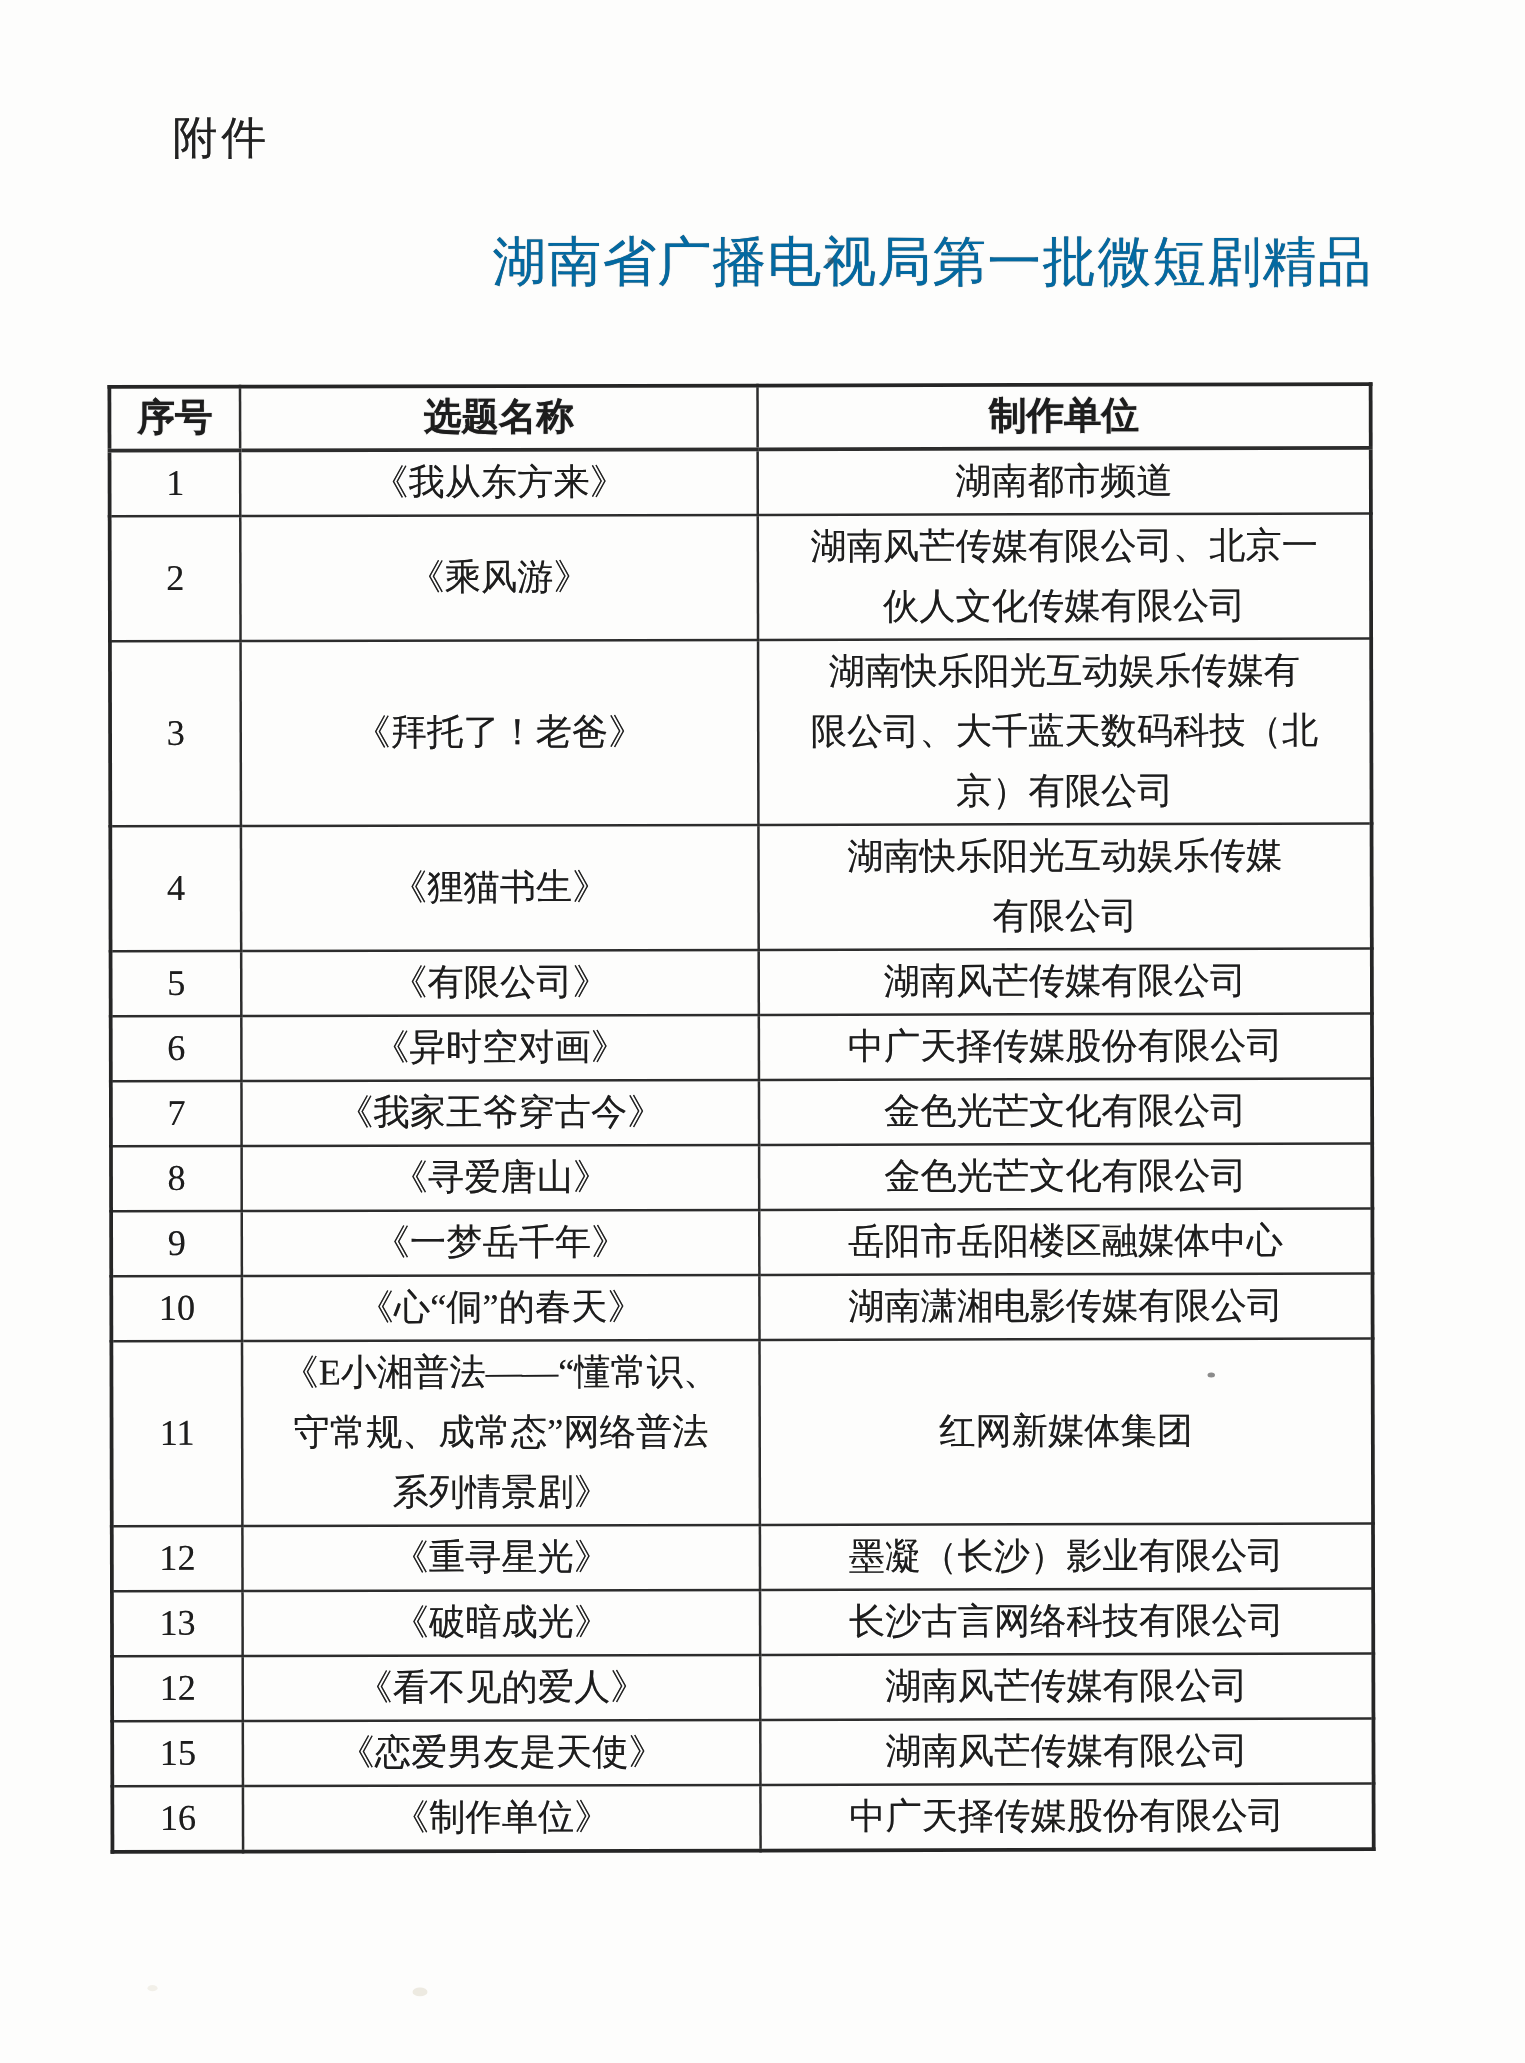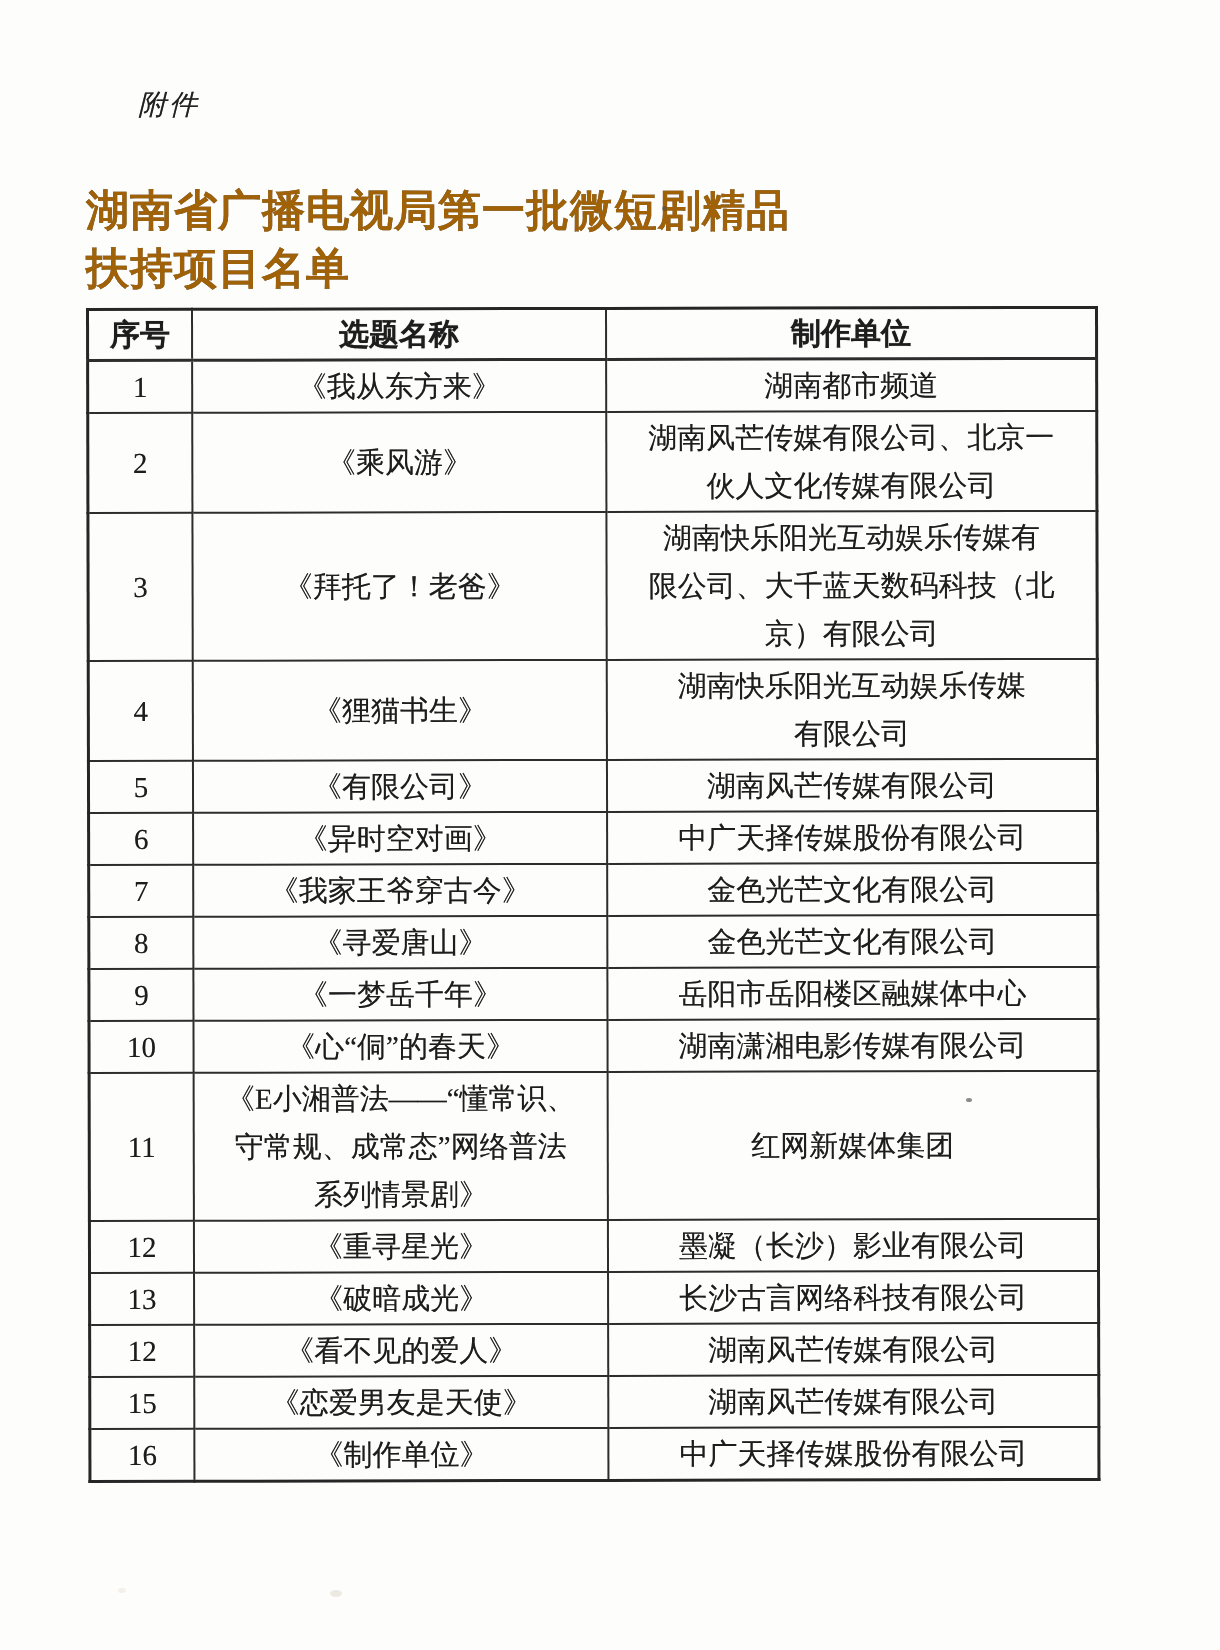--- a/index.html
+++ b/index.html
@@ -13,37 +13,36 @@
     height: 1650px;
     background: #fdfdfc;
     overflow: hidden;
     font-family: "Liberation Serif", "DejaVu Serif", serif;
     color: #1d1d1d;
   }
   .attachment {
     position: absolute;
     left: 138px;
     top: 86px;
-    font-size: 28px;
+    font-size: 36px;
     letter-spacing: 3px;
     color: #222;
     text-shadow: 0 0 0.5px rgba(0,0,0,.5);
-    font-style: italic;
   }
   .title-block {
     position: absolute;
     left: 86px;
     top: 182px;
     width: 1012px;
-    text-align: left;
-    font-weight: bold;
+    text-align: right;
+    font-weight: normal;
     font-size: 43px;
     line-height: 58px;
     letter-spacing: 1px;
-    color: #a16207;
+    color: #0369a1;
     text-shadow: 0 0 0.6px rgba(0,0,0,.65);
   }
   .doc-table {
     position: absolute;
     left: 86px;
     top: 308px;
     width: 1012px;
     border-collapse: collapse;
     table-layout: fixed;
     transform: rotate(-0.12deg);
@@ -86,21 +85,20 @@
 </style>
 </head>
 <body>
 
 <div class="sheet">
 
   <div class="attachment">附件</div>
 
   <div class="title-block">
     <div>湖南省广播电视局第一批微短剧精品</div>
-    <div>扶持项目名单</div>
   </div>
 
   <table class="doc-table">
     <colgroup>
       <col class="col-num">
       <col class="col-title">
       <col class="col-prod">
     </colgroup>
     <thead>
       <tr>

